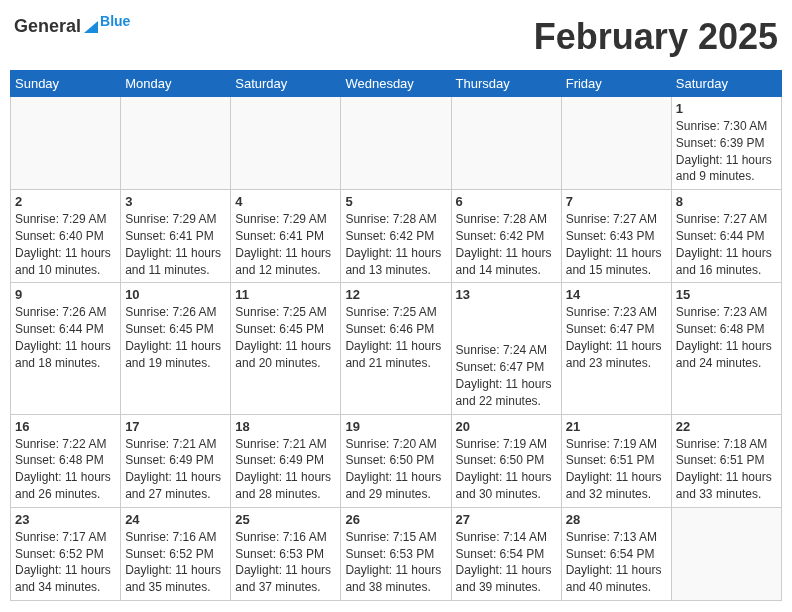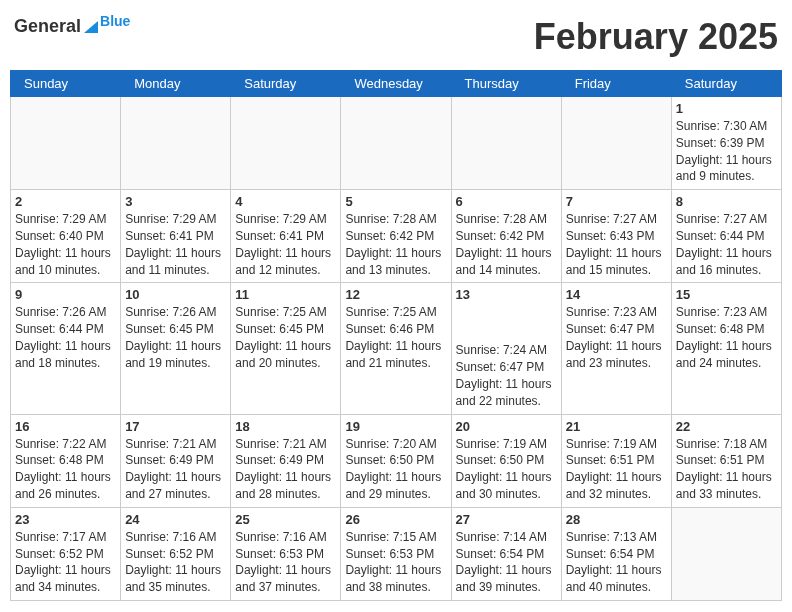--- a/index.html
+++ b/index.html
@@ -41,21 +41,21 @@
     }
     .calendar {
       width: 100%;
       border-collapse: collapse;
       border: 1px solid #ccc;
     }
     .calendar th {
       background: #1a6abf;
       color: #fff;
       font-size: 13px;
-      padding: 5px 13px;
+      padding: 5px 4px;
       text-align: left;
       border: 1px solid #1a6abf;
       font-weight: normal;
     }
     .calendar td {
       border: 1px solid #ccc;
       vertical-align: top;
       padding: 4px 4px;
       width: calc(100% / 7);
       height: 88px;

